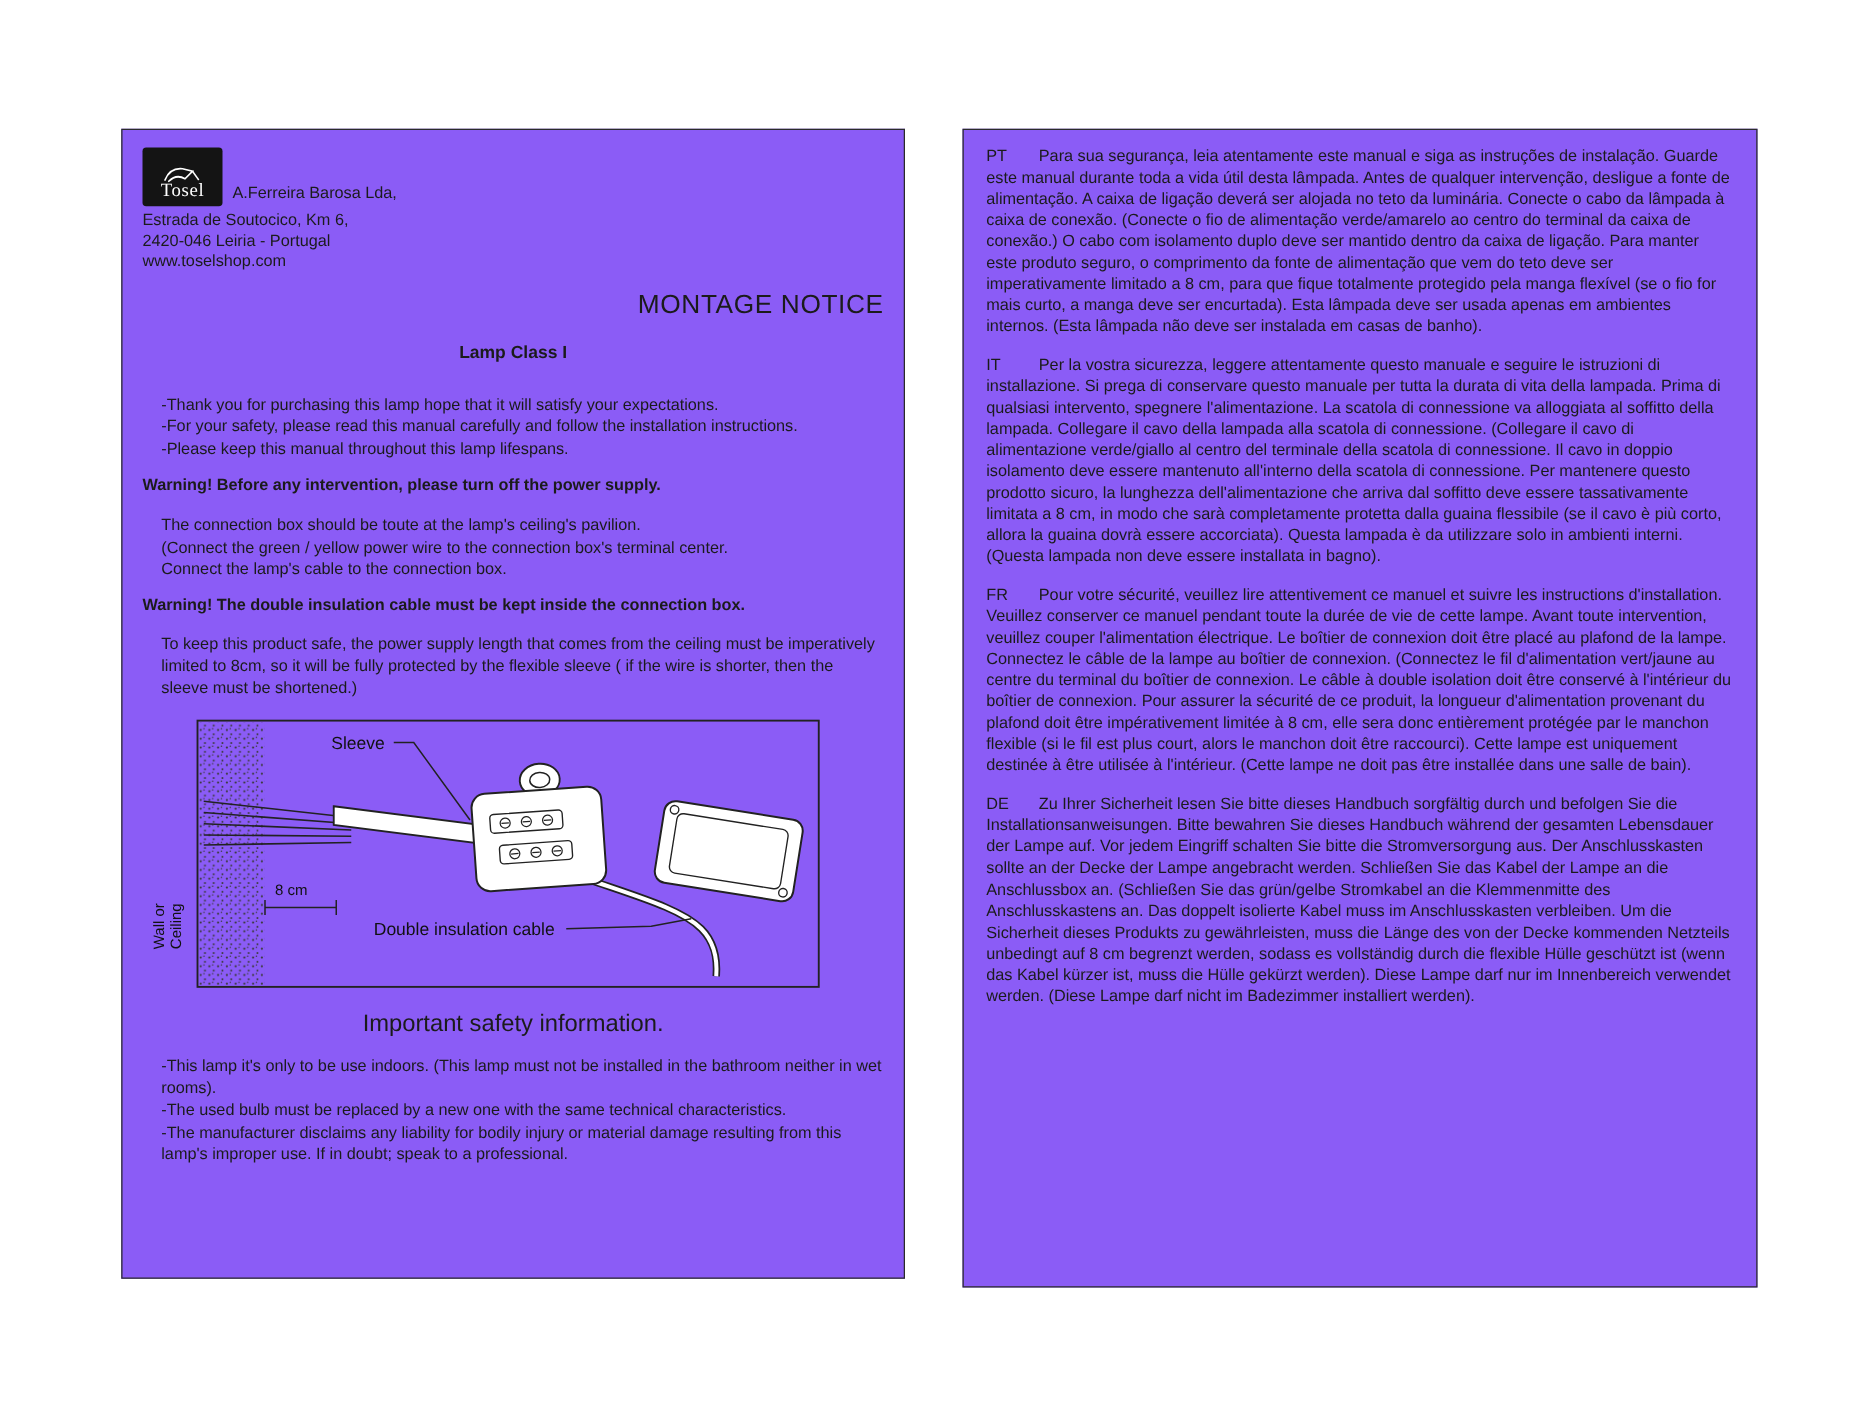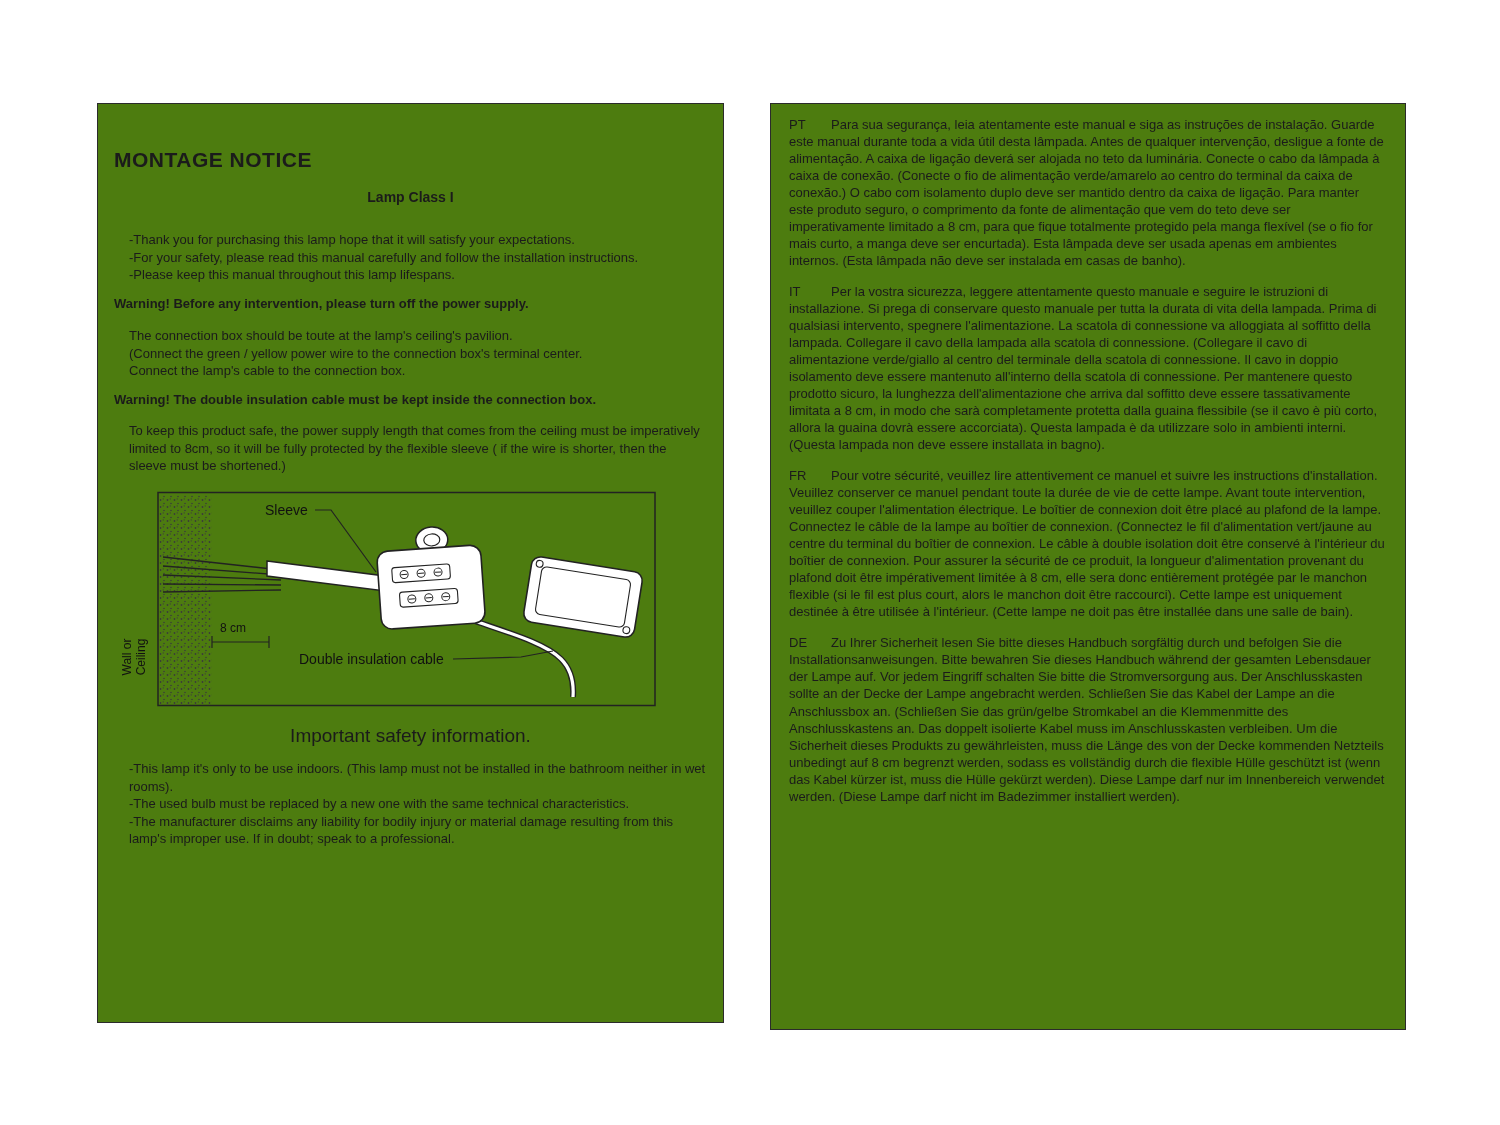--- a/index.html
+++ b/index.html
@@ -9,41 +9,41 @@
     font-family:"Liberation Sans","DejaVu Sans",sans-serif;
     color:#1b1b1b;
     width:1500px; height:1125px;
     position:relative;
     -webkit-font-smoothing:antialiased;
   }
   .page { position:absolute; inset:0; background:#fff; }
 
   .panel {
     position:absolute;
-    background:#4d7c0f;
+    background:#8b5cf6;
     border:1.5px solid #2b2b2b;
   }
   .panel-left  { left:97px;  top:103px; width:627px; height:920px; padding:14px 16px; }
   .panel-right { left:770px; top:103px; width:636px; height:927px; padding:12px 18px;
                  font-size:13px; line-height:1.31; }
 
   
   .logo-row { display:flex; align-items:flex-end; gap:8px; }
   .logo {
     width:64px; height:47px; background:#141414; border-radius:3px;
     display:flex; flex-direction:column; align-items:center; justify-content:flex-end;
     padding-bottom:3px; flex:0 0 auto;
   }
   .lamp-svg { width:34px; height:16px; display:block; margin-bottom:-2px; }
   .logo-text { color:#fff; font-size:15px; letter-spacing:0.5px; font-family:"Liberation Serif","DejaVu Serif",serif; }
   .addr { font-size:13px; line-height:1.28; }
   .addr-inline { padding-bottom:2px; }
   .addr-block { margin-top:3px; }
 
-  .title { margin-top:30px; text-align:left; font-size:21px; font-weight:700; letter-spacing:0.5px; }
+  .title { margin-top:14px; text-align:right; font-size:21px; font-weight:400; letter-spacing:0.5px; }
   .subtitle { margin-top:17px; text-align:center; font-size:14px; font-weight:700; }
 
   .line, .para { font-size:13px; line-height:1.35;margin-left:15px; }
   .intro { margin-top:26px; }
   .section-heading { margin-top:13px; text-align:center; font-size:19px; font-weight:400; }
   .warning { margin-top:11px; font-size:13px; font-weight:700; line-height:1.35; }
   .block { margin-top:15px; }
   .para { margin-top:14px; }
 
   .diagram { margin-top:16px; }
@@ -58,21 +58,36 @@
   .lang-section { margin-bottom:14px; }
   .lang-code { display:inline-block; min-width:42px; }
 </style>
 </head>
 <body>
 
 <div class="page">
 
   <section class="panel panel-left">
 
-
+    <div class="logo-row">
+      <div class="logo">
+        <svg class="lamp-svg" viewBox="0 0 34 16">
+          <path d="M3 13 Q7 3 17 4 L25 6 L19 12 Q12 8 6 14" fill="none" stroke="#ffffff" stroke-width="1.4" stroke-linecap="round"></path>
+          <line x1="25" y1="6" x2="30" y2="13" stroke="#ffffff" stroke-width="1.2"></line>
+        </svg>
+        <span class="logo-text">Tosel</span>
+      </div>
+      <span class="addr addr-inline">A.Ferreira Barosa Lda,</span>
+    </div>
+
+    <div class="addr-block">
+      <div class="addr">Estrada de Soutocico, Km 6,</div>
+      <div class="addr">2420-046 Leiria - Portugal</div>
+      <div class="addr">www.toselshop.com</div>
+    </div>
 
     <h1 class="title">MONTAGE NOTICE</h1>
     <h2 class="subtitle">Lamp Class I</h2>
 
     <div class="intro">
       <div class="line">-Thank you for purchasing this lamp hope that it will satisfy your expectations.</div>
       <div class="line">-For your safety, please read this manual carefully and follow the installation instructions.</div>
       <div class="line">-Please keep this manual throughout this lamp lifespans.</div>
     </div>
 

